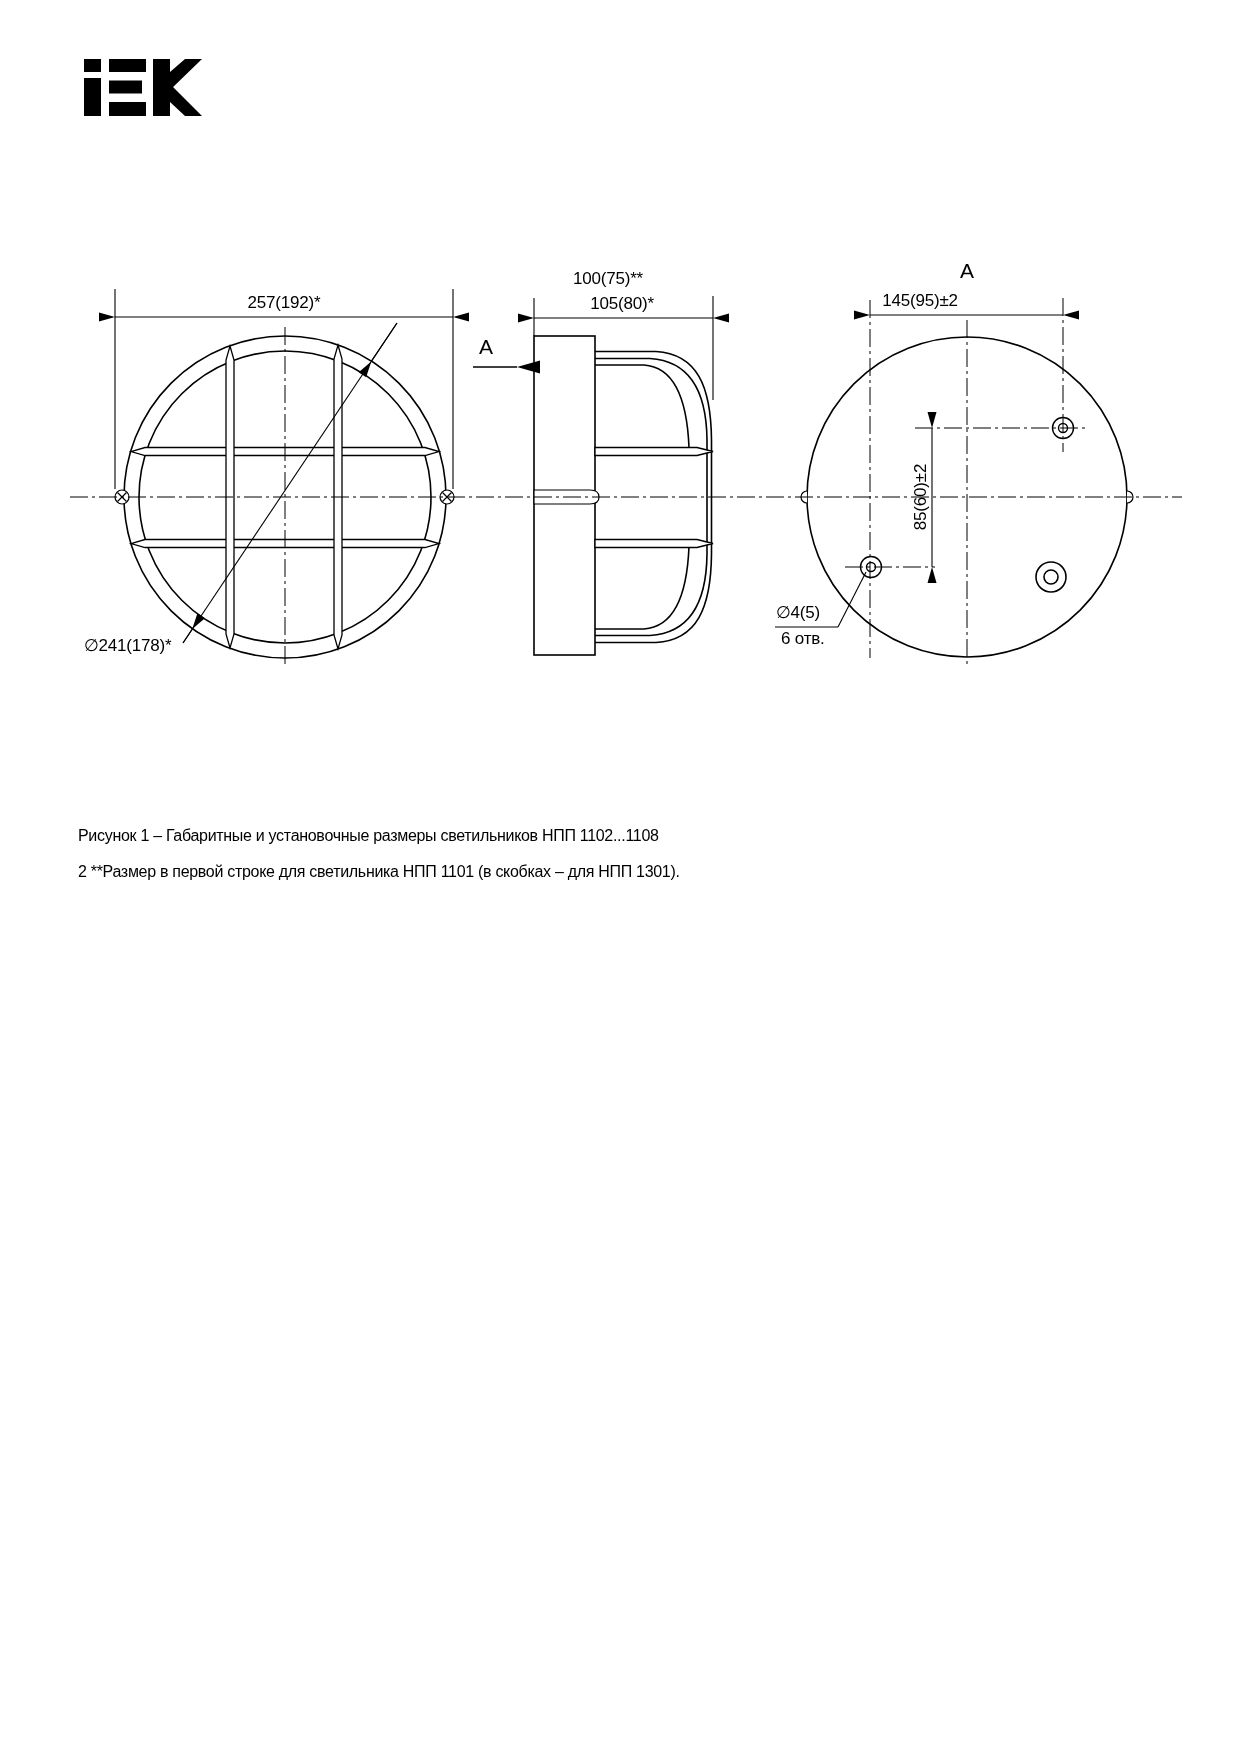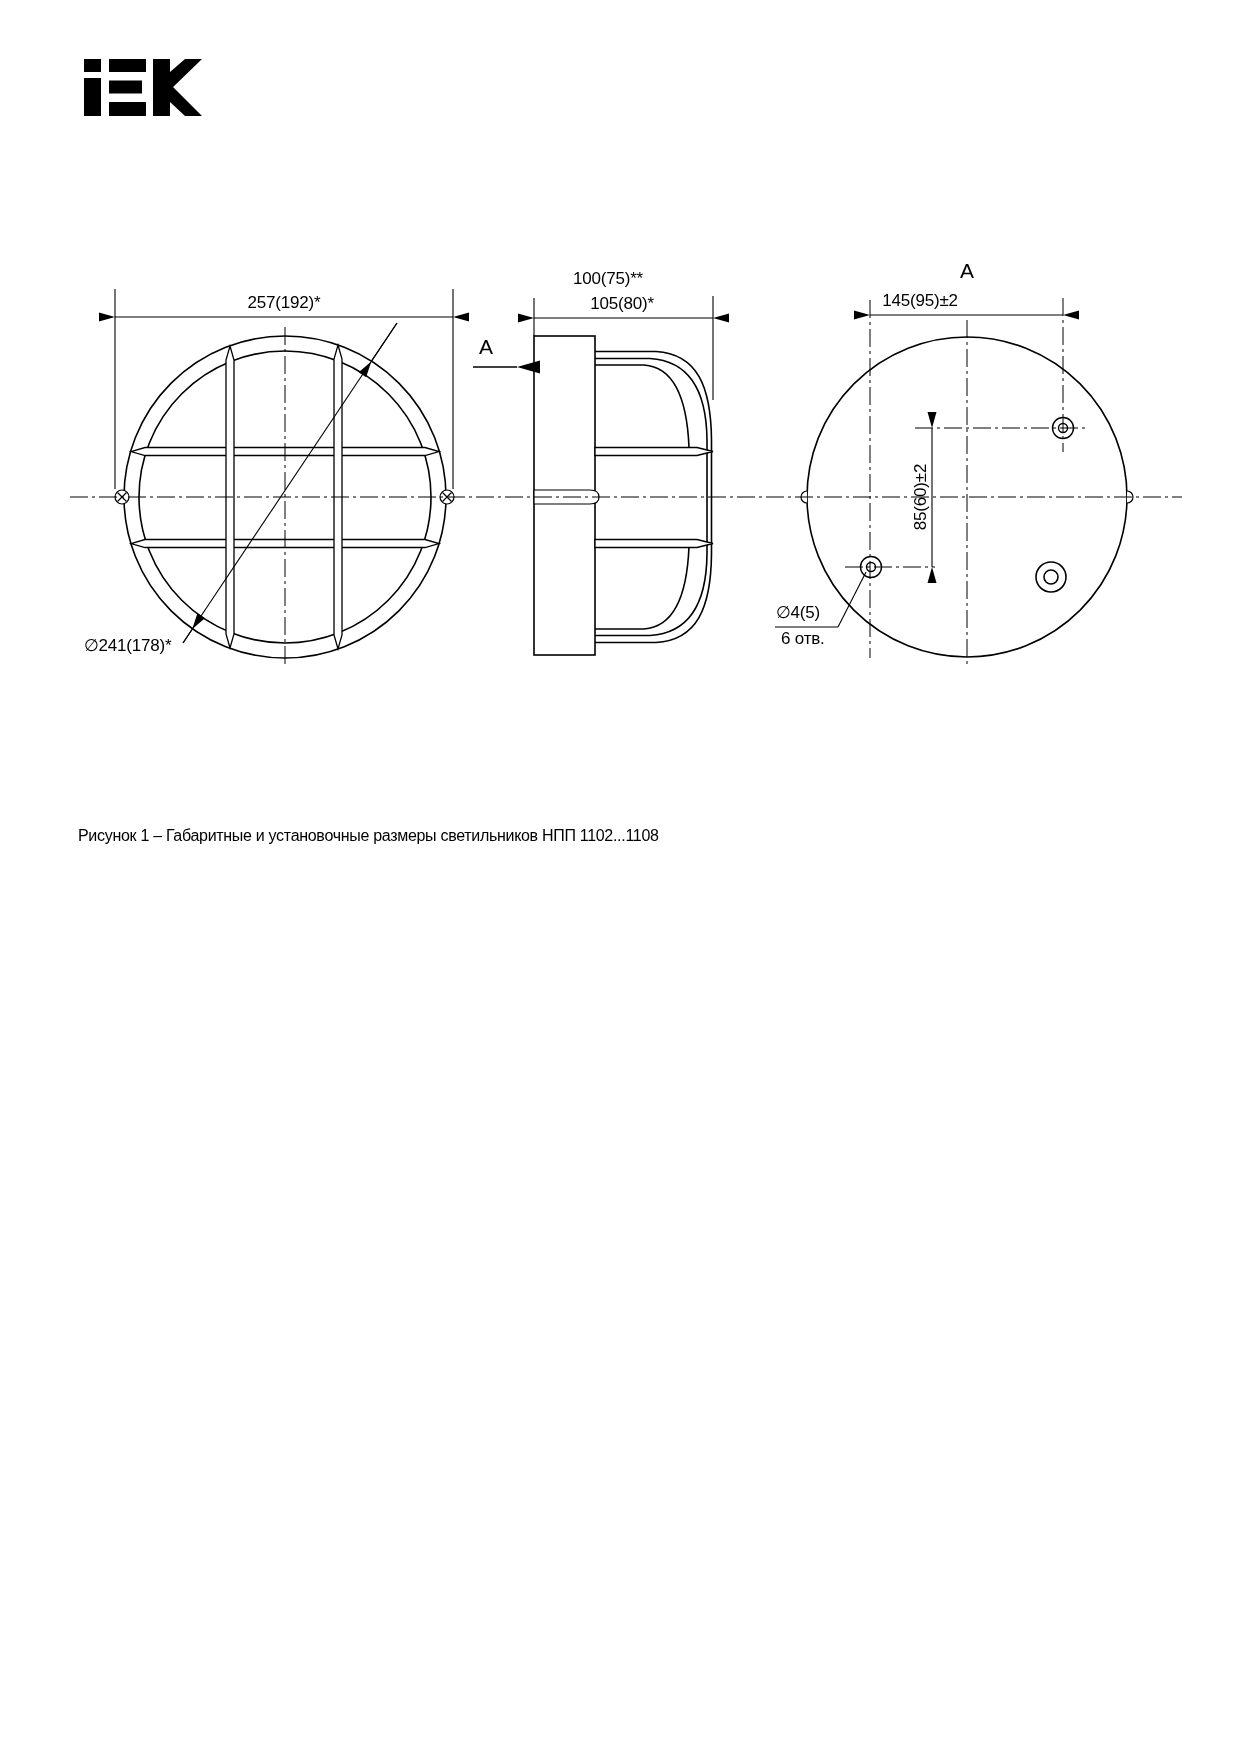--- a/index.html
+++ b/index.html
@@ -174,15 +174,16 @@
   <span class="lbl centered" style="left:920px;top:292px;">145(95)±2</span>
 
   <span class="lbl rot">85(60)±2</span>
 
   <span class="lbl" style="left:776px;top:604px;">∅4(5)</span>
 
   <span class="lbl" style="left:781px;top:630px;">6 отв.</span>
 
   <div class="caption">
     <p>Рисунок 1 – Габаритные и установочные размеры светильников НПП 1102...1108</p>
+    <p>2 **Размер в первой строке для светильника НПП 1101 (в скобках – для НПП 1301).</p>
   </div>
 
 </div>
 
 </body></html>

